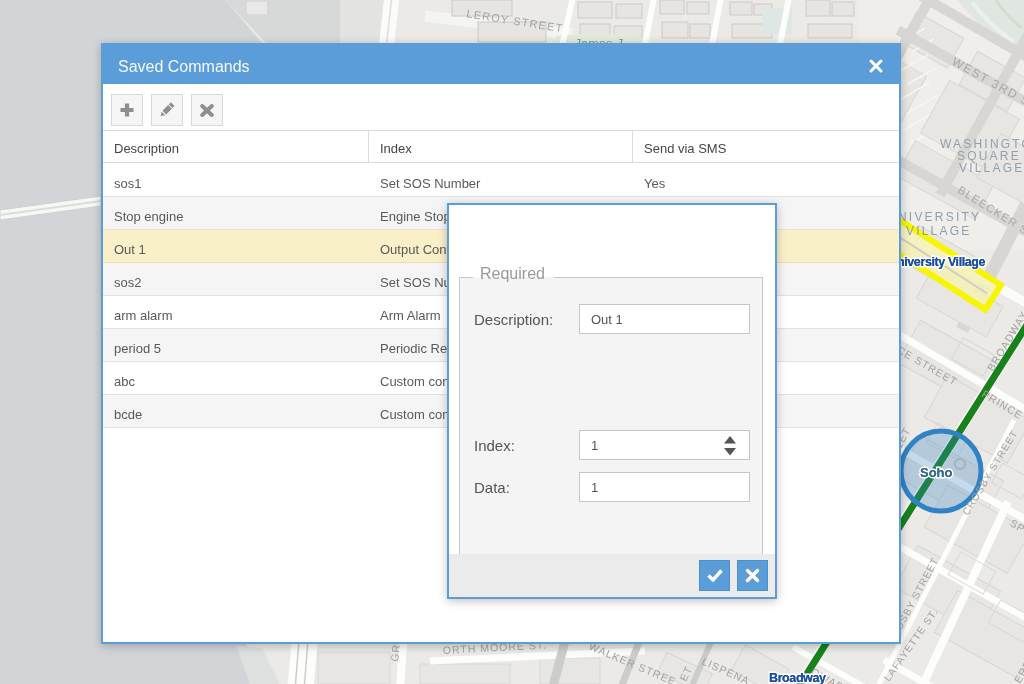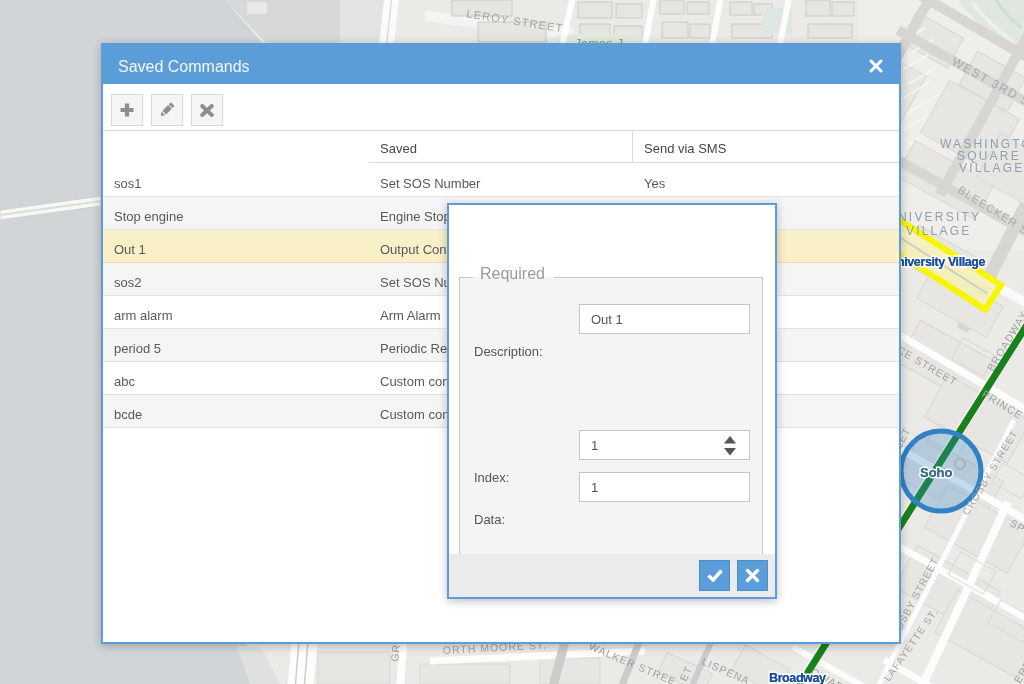--- a/index.html
+++ b/index.html
@@ -35,21 +35,21 @@
   .c2{left:266px;width:264px;}
   .c3{left:530px;width:266px;}
   
   #win2{left:447px;top:203px;width:326px;height:392px;}
   #win2 .closex{right:8px;}
   #fs{position:absolute;left:10px;top:72px;width:304px;height:303px;background:#f4f4f4;
       border:1px solid #c8c8c8;border-top:none;box-sizing:border-box;}
   .fsb{position:absolute;top:0;height:1px;background:#c8c8c8;}
   #fs .legbg{position:absolute;left:20px;top:-12px;font-size:16px;color:#9a9a9a;}
   .frow{position:absolute;left:0;width:304px;height:30px;}
-  .flabel{position:absolute;left:14px;top:0;height:30px;line-height:31px;font-size:13px;color:#555;margin-top:32px;}
+  .flabel{position:absolute;left:14px;top:0;height:30px;line-height:31px;font-size:15px;color:#555;}
   .finput{position:absolute;left:119px;top:0;width:171px;height:30px;background:#fff;
           border:1px solid #c5c5c5;box-sizing:border-box;font-size:13px;color:#555;
           line-height:29px;padding-left:11px;}
   #footer2{position:absolute;left:0;bottom:0;width:326px;height:43px;background:#ebebeb;}
   .bbtn{position:absolute;top:6px;width:31px;height:31px;background:#5b9dd9;
         border:1px solid #4a8fd0;box-sizing:border-box;}
   .bbtn svg{position:absolute;left:7px;top:8px;}
 </style>
 </head>
 <body>
@@ -255,21 +255,22 @@
     </svg>
       </div>
     <div class="tbtn" style="left:88px;">
         <svg width="14" height="13" viewBox="0 0 14 13" style="left:8px;top:9px;">
       <path d="M2.2 2 L11.8 11 M11.8 2 L2.2 11" stroke="#8e8e8e" stroke-width="3.9" stroke-linecap="round"></path>
     </svg>
       </div>
   </div>
   <div id="grid">
     <div class="hrow">
-      <div class="hcell c2" style="width:264px;">Saved</div>
+      <div class="hcell c1" style="width:266px;">Description</div>
+      <div class="hcell c2" style="width:264px;">Index</div>
       <div class="hcell" style="left:530px;width:266px;border-right:none;">Send via SMS</div>
     </div>
     <div class="row" style="top:33px;">
         <div class="cell c1">sos1</div>
         <div class="cell c2">Set SOS Number</div>
         <div class="cell c3">Yes</div>
       </div>
     <div class="row alt" style="top:66px;">
         <div class="cell c1">Stop engine</div>
         <div class="cell c2">Engine Stop</div>

